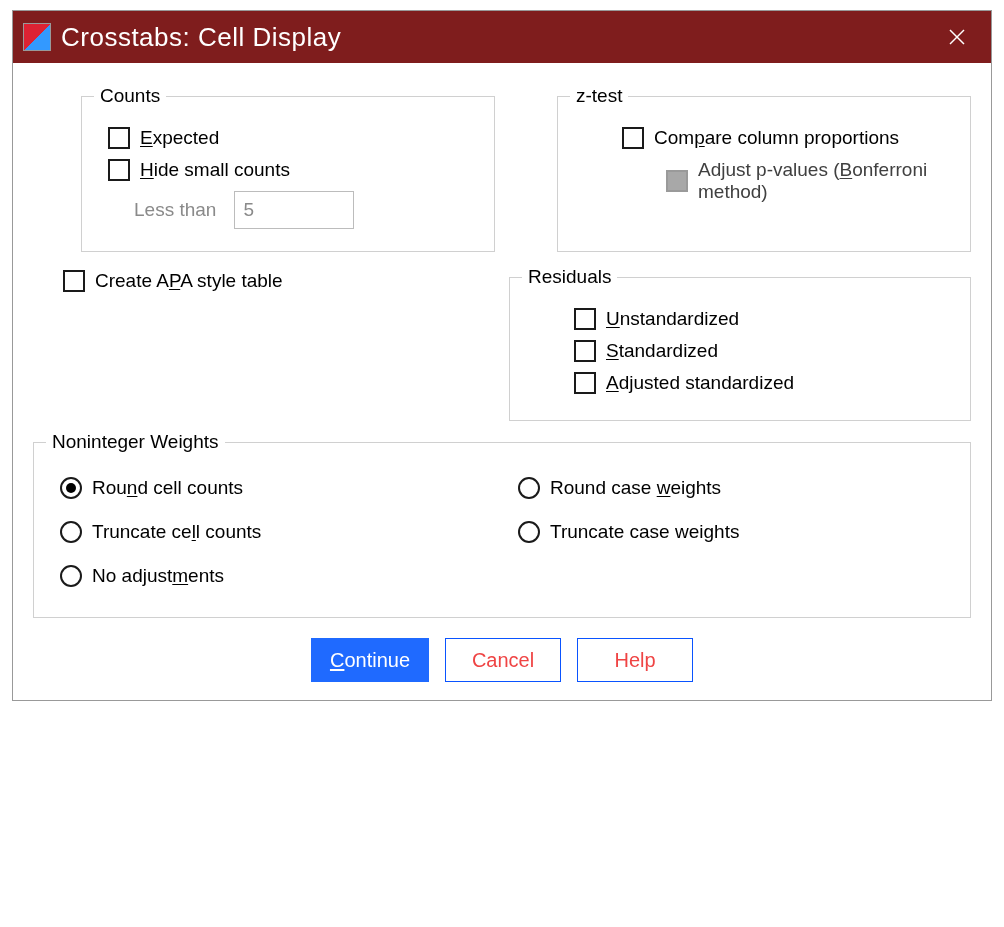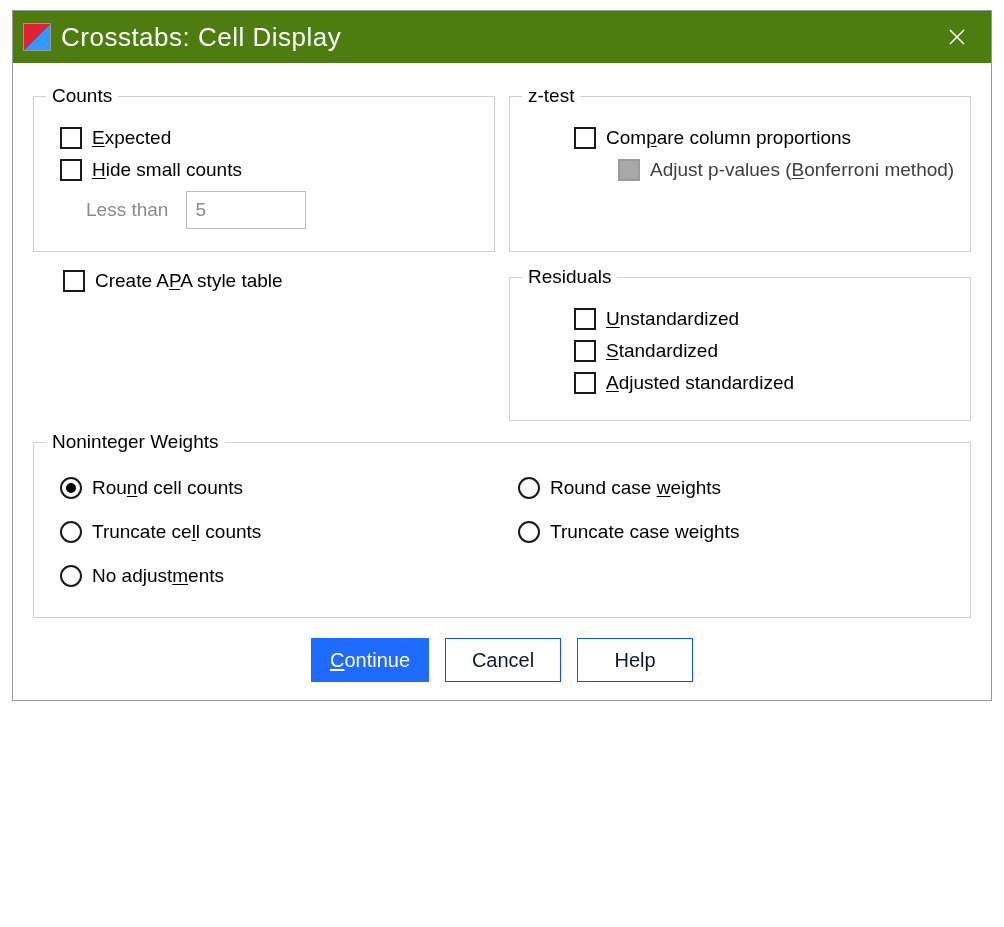--- a/index.html
+++ b/index.html
@@ -10,21 +10,21 @@
     background: #fff;
     color: #000;
   }
   .window {
     width: 980px;
     margin: 10px auto 0 auto;
     border: 1px solid #999;
     background: #fff;
   }
   .titlebar {
-    background: #4d7c0f;
+    background: #7f1d1d;
     color: #fff;
     height: 52px;
     display: flex;
     align-items: center;
     padding: 0 14px 0 10px;
   }
   .titlebar .icon {
     width: 28px;
     height: 28px;
     background: linear-gradient(135deg,#d23 0 50%, #39f 50% 100%);
@@ -63,21 +63,21 @@
     font-size: 19px;
     color: #000;
   }
 
   .row1 {
     display:flex;
     gap: 14px;
     align-items: stretch;
     margin-bottom: 14px;
   }
-  .row1 > fieldset { flex:1 1 50%; }
+  .row1 > fieldset { flex:1 1 50%;margin-left:48px; }
 
   .row2 {
     display:flex;
     gap: 14px;
     margin-bottom: 10px;
   }
   .row2-left { flex:1 1 50%; display:flex; flex-direction:column; }
   .row2-left fieldset { margin-left:40px; }
   .row2 > .row2-left > fieldset { margin-bottom:16px; }
   .row2 .row2-right { flex:1 1 50%; }
@@ -156,21 +156,21 @@
     display:flex;
     justify-content:center;
     gap: 16px;
     margin-top: 20px;
   }
   .btn {
     min-width:116px;
     height:44px;
     border:1px solid #0a53ff;
     background:#fff;
-    color:#0f172a;
+    color:#ef4444;
     font-size:20px;
     display:flex;align-items:center;justify-content:center;
     cursor:pointer;
     padding: 0 18px;
   }
   .btn.primary{
     background:#1f6aff;
     color:#fff;
     border-color:#1f6aff;
   }

